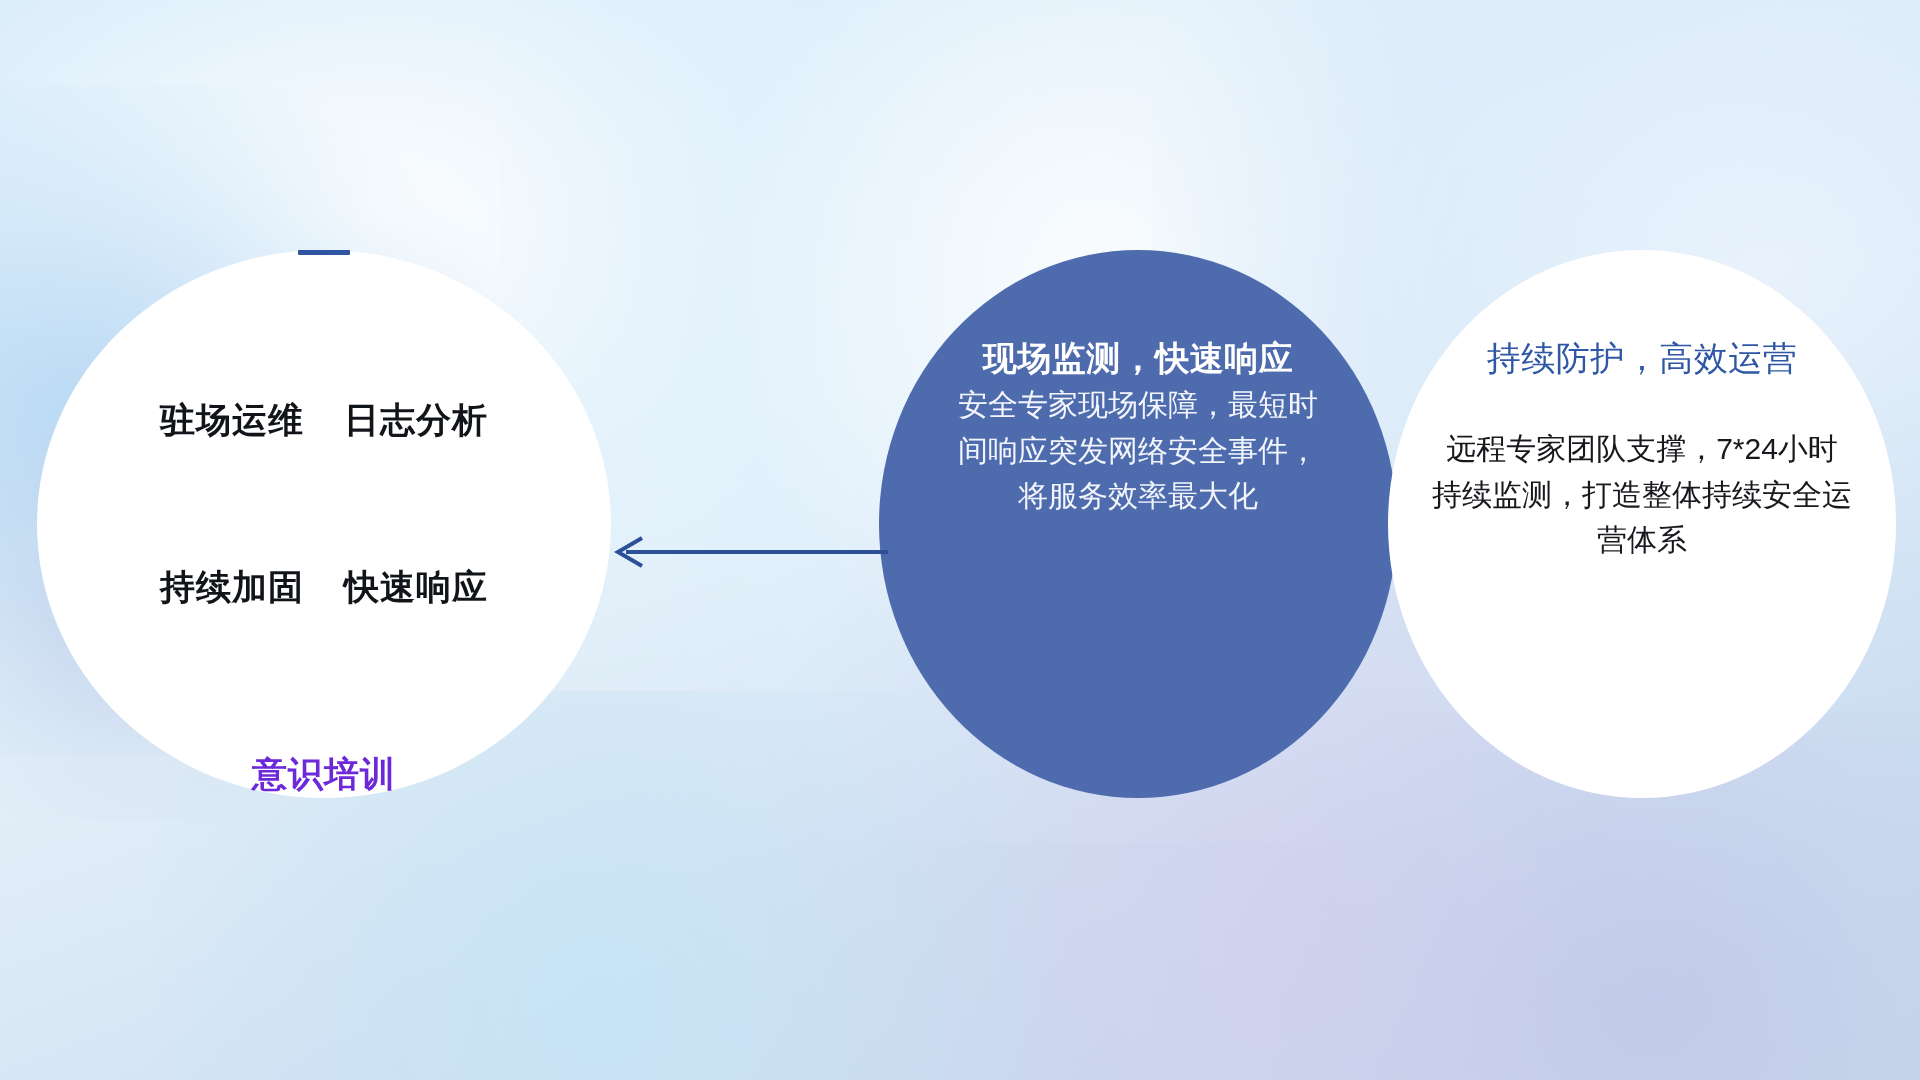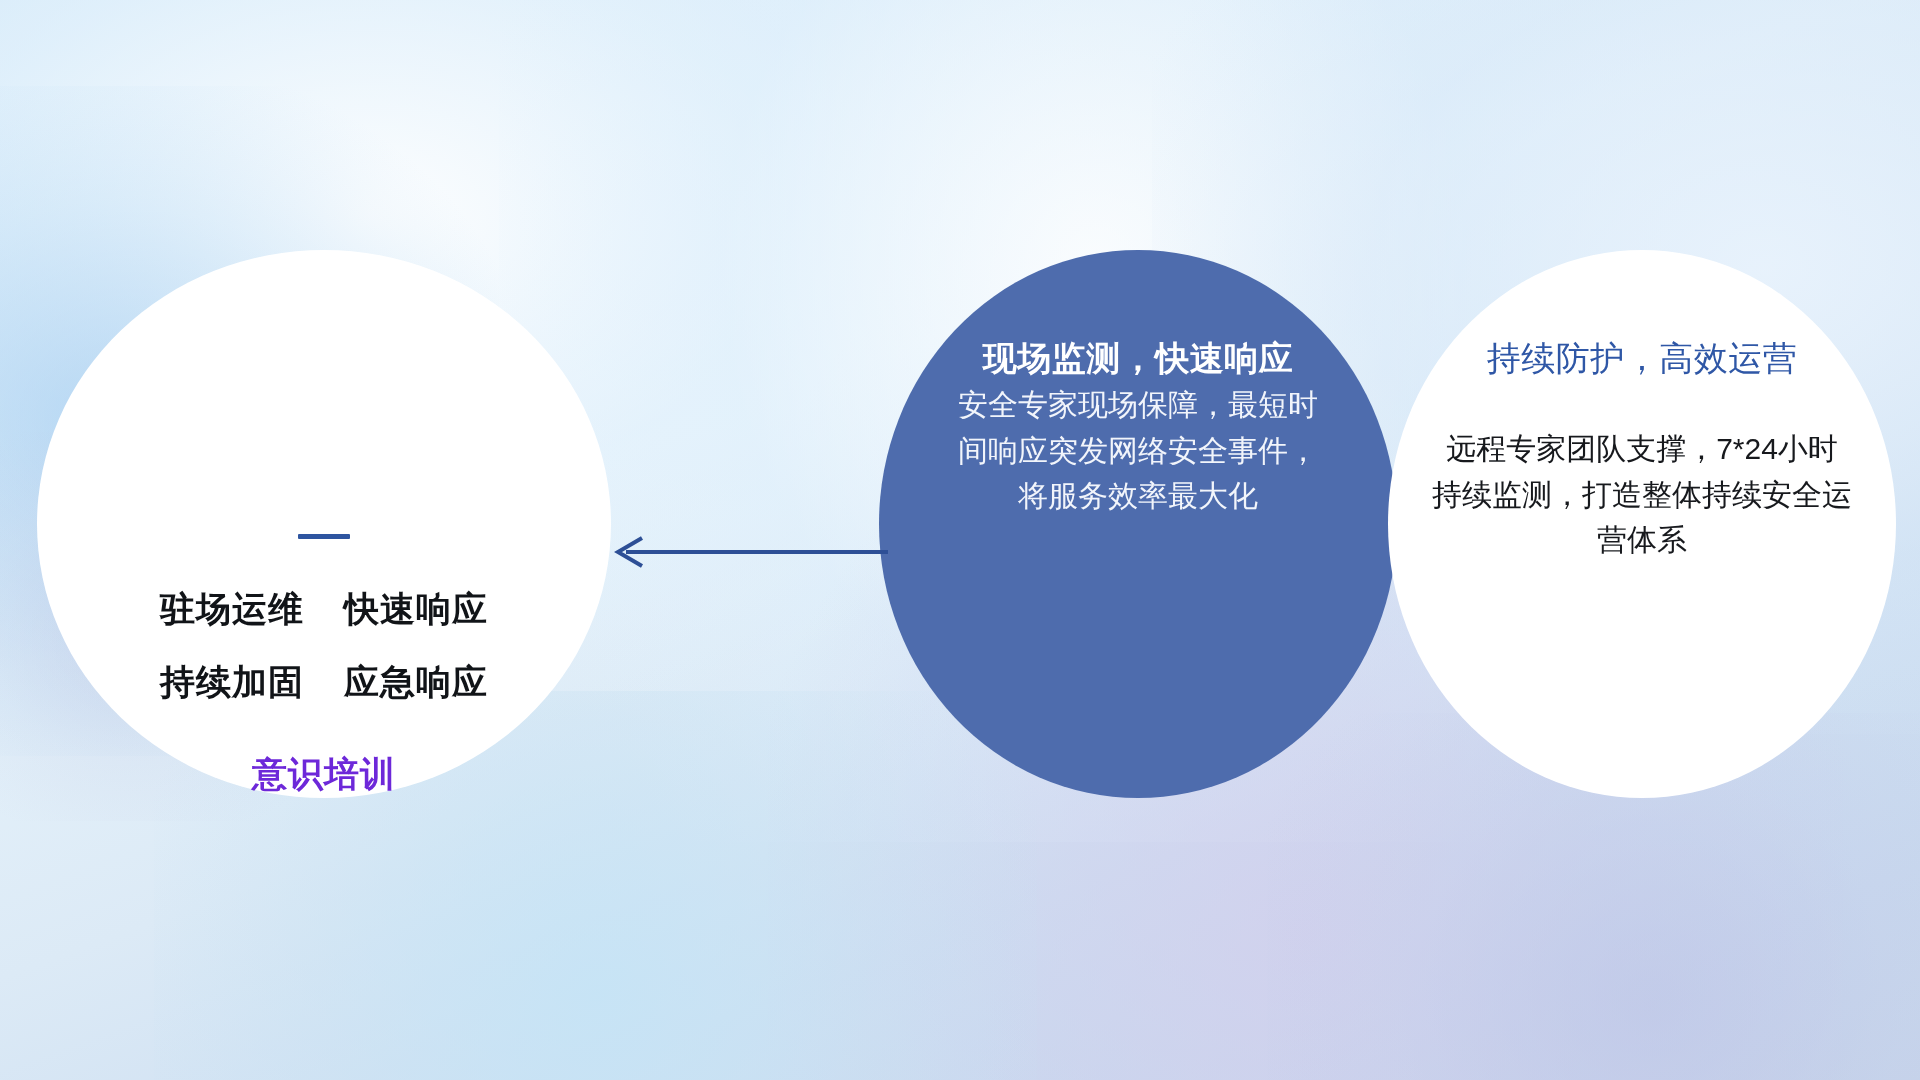--- a/index.html
+++ b/index.html
@@ -60,21 +60,21 @@
     display:flex;
     flex-direction:column;
     align-items:center;
     text-align:center;
   }
 
   
   #bubble-left {
     left:37px; top:250px; width:574px; height:548px;
     background:#ffffff;
-    justify-content:flex-end;
+    justify-content:space-between;
     z-index:3;
   }
   #bubble-left .divider {
     width:52px; height:5px; background:#2e55a0; border-radius:1px;
     margin-bottom:52px;
   }
   .tag-row {
     display:flex; justify-content:center; align-items:baseline;
     gap:40px;
     font-size:35px; font-weight:bold; color:#111418;
@@ -139,26 +139,26 @@
   <div class="bg-glow-8"></div>
 </div>
 
 <div class="stage">
 
   <div class="bubble" id="bubble-left">
     <div class="divider"></div>
 
     <div class="tag-row">
       <span>驻场运维</span>
-      <span>快速响应</span>
+      <span>日志分析</span>
     </div>
 
     <div class="tag-row">
       <span>持续加固</span>
-      <span>应急响应</span>
+      <span>快速响应</span>
     </div>
 
     <div class="tag-single">意识培训</div>
   </div>
 
   <div id="flow-arrow">
     <svg width="290" height="64" viewBox="0 0 290 64">
       <line x1="288" y1="32" x2="26" y2="32" stroke="#2d4f96" stroke-width="4"></line>
       <polyline points="42,18 18,32 42,46" fill="none" stroke="#2d4f96" stroke-width="4" stroke-linejoin="miter" stroke-linecap="butt"></polyline>
     </svg>

